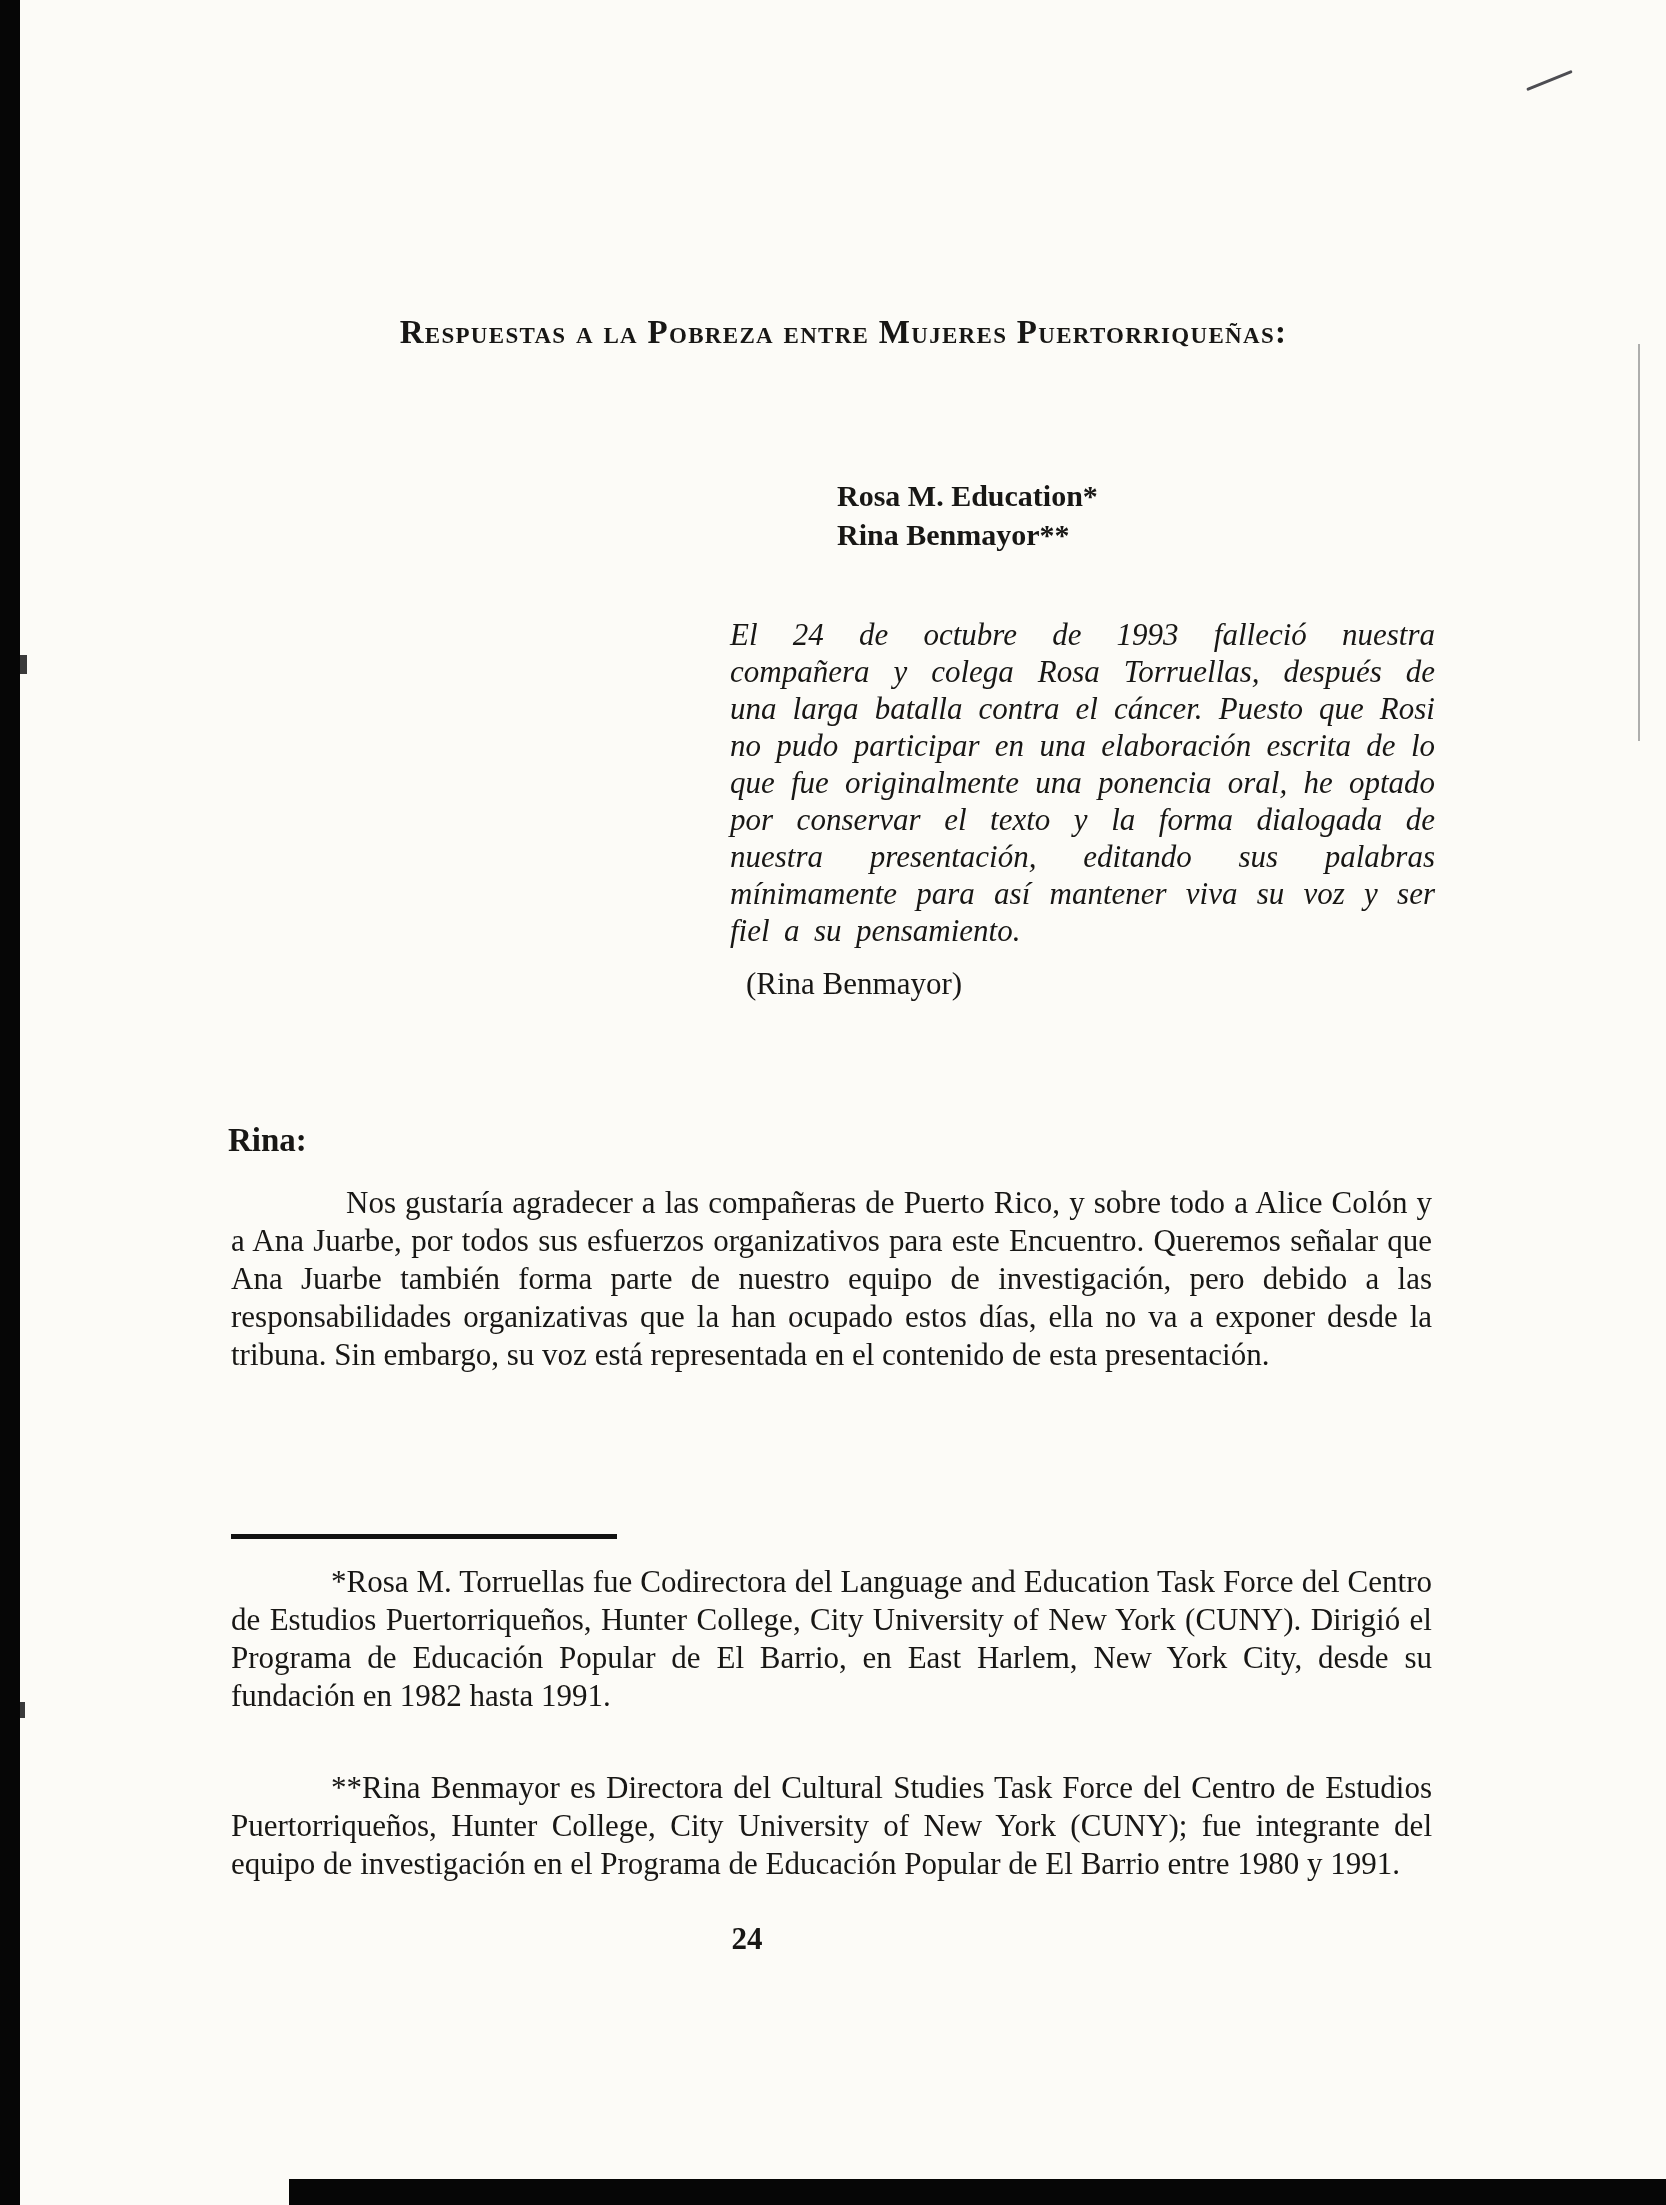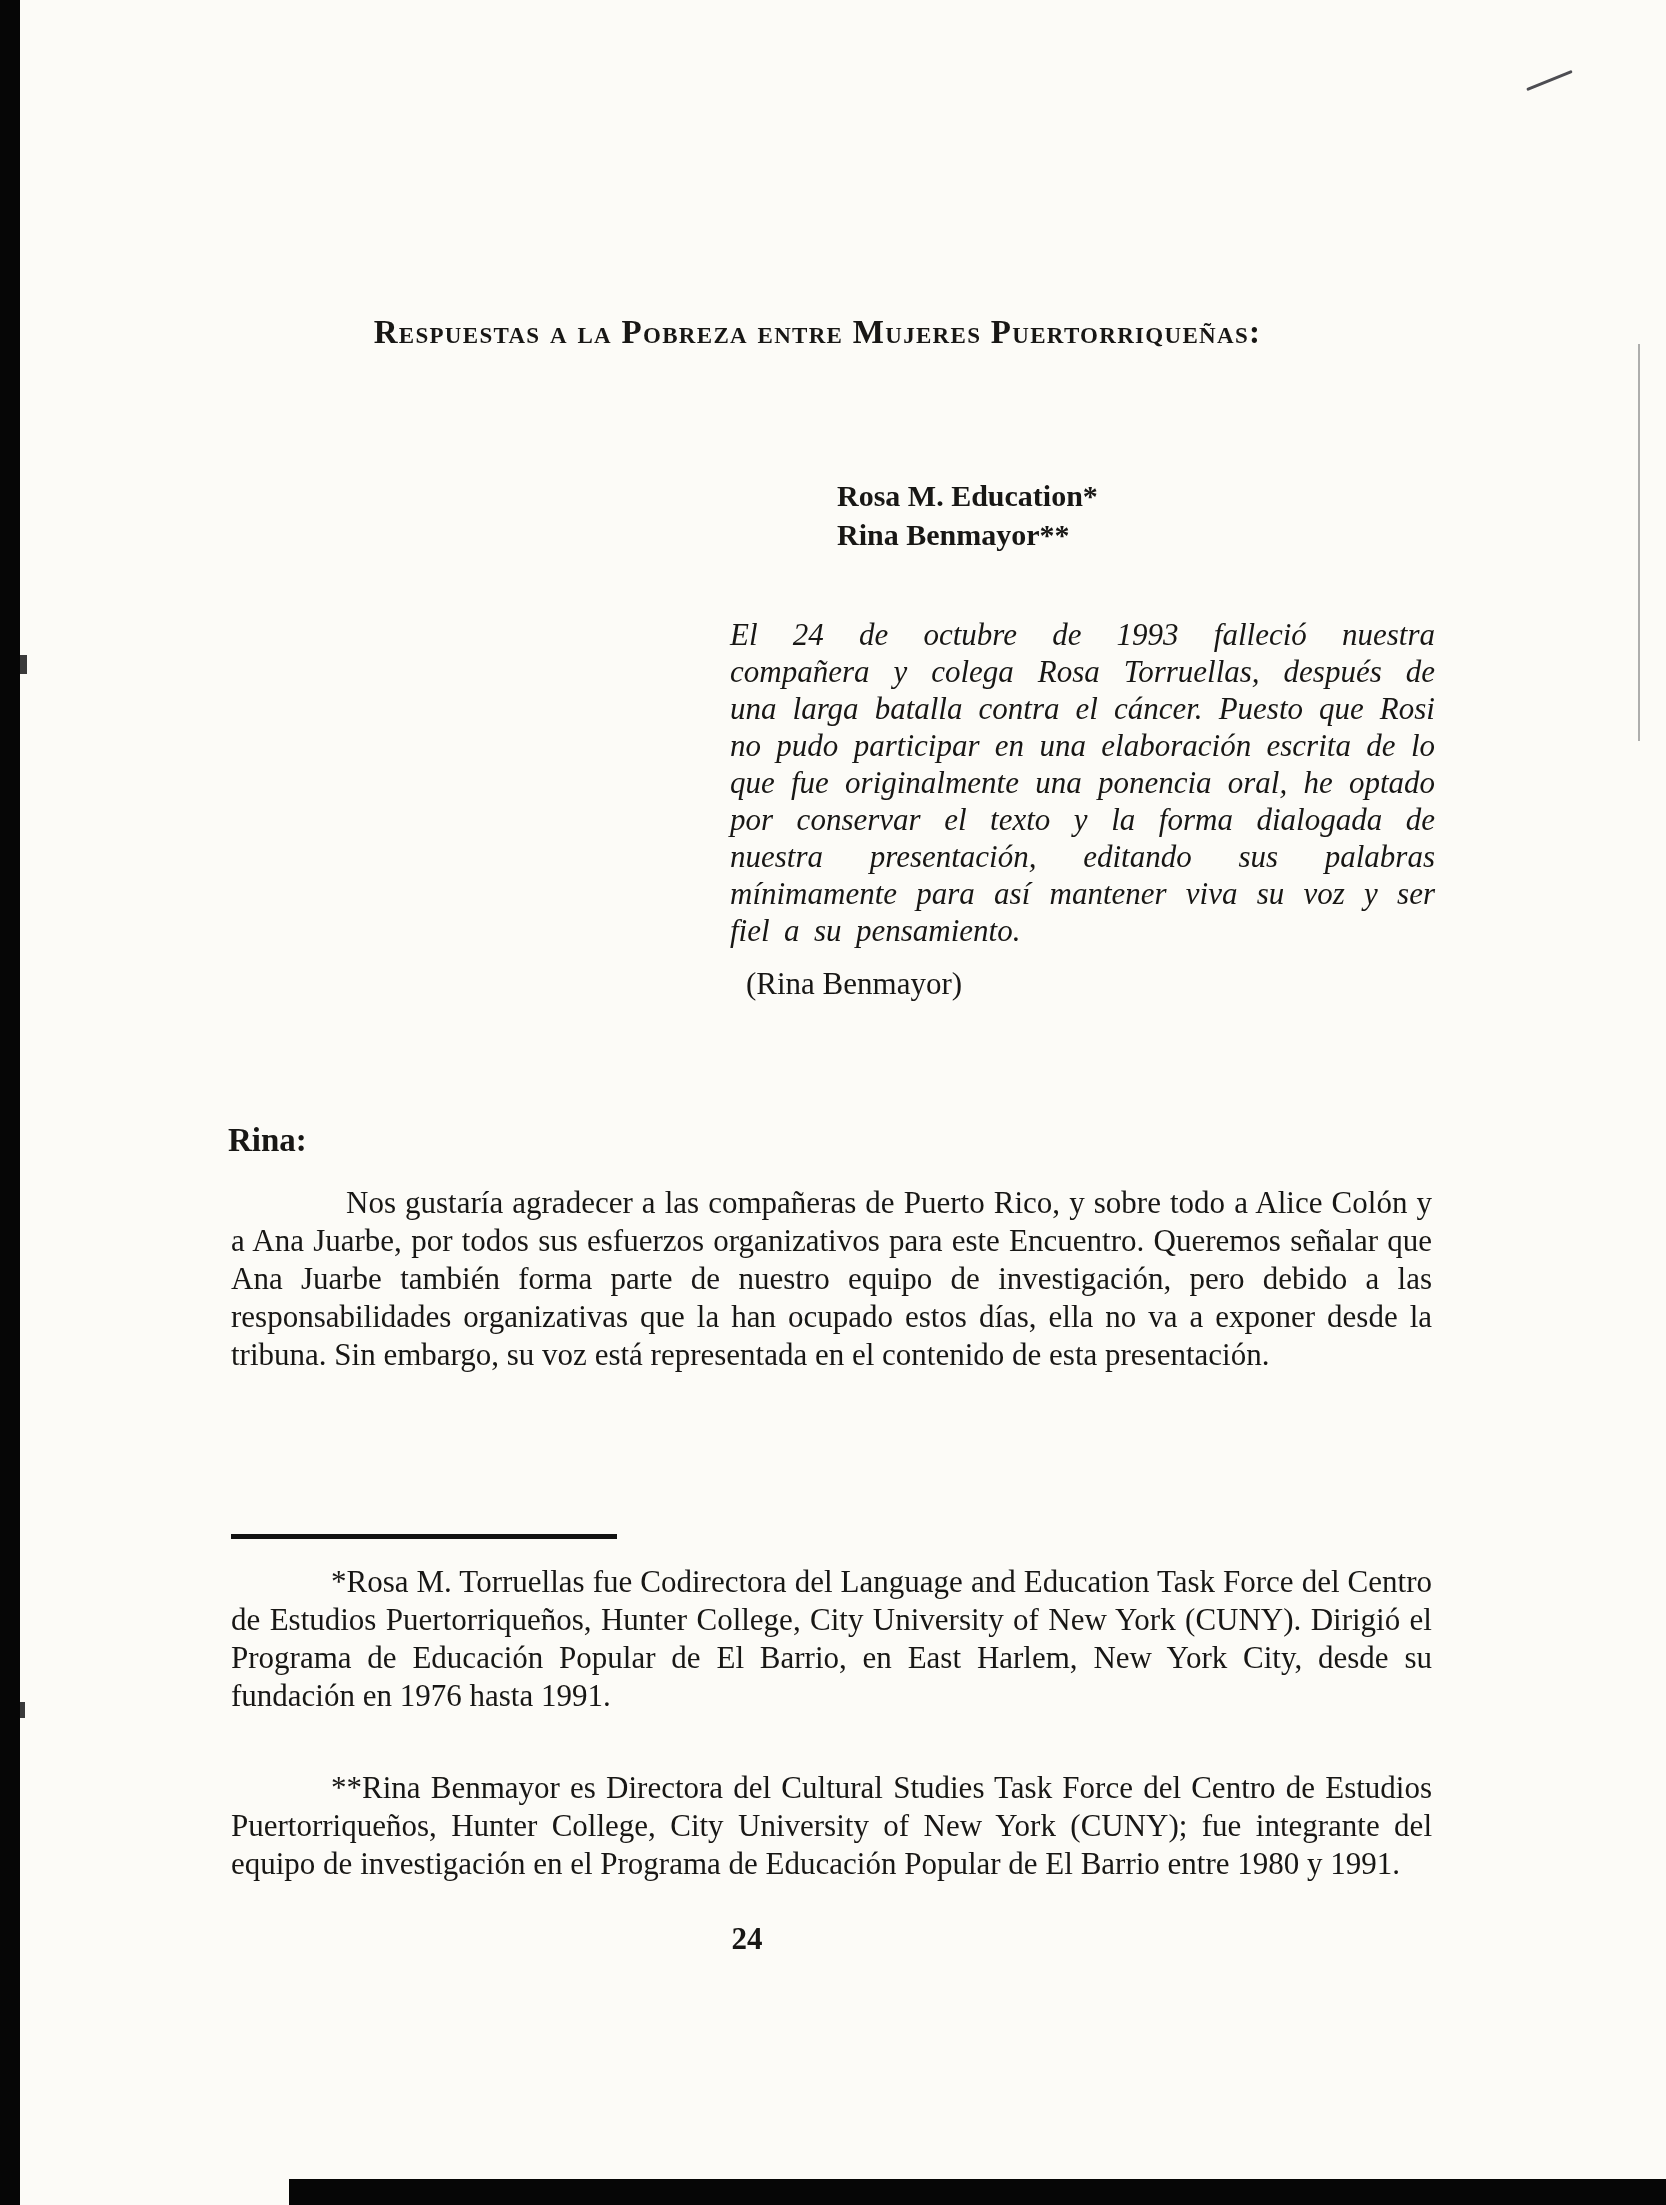--- a/index.html
+++ b/index.html
@@ -39,21 +39,21 @@
     position: absolute; left: 1638px; top: 344px;
     width: 2px; height: 397px;
     background: #8d8d8d; opacity: .7;
   }
   .edge-tick { position: absolute; background: #3a3a3a; }
   .tick-1 { left: 20px; top: 655px; width: 6.7px; height: 18.7px; }
   .tick-2 { left: 20px; top: 1702px; width: 5.3px; height: 16px; }
 
   
   .title {
-    position: absolute; left: 118px; top: 311px; width: 1399px;
+    position: absolute; left: 144px; top: 311px; width: 1399px;
     margin: 0;
     text-align: center;
     font-size: 33px; font-weight: bold;
     font-variant: small-caps;
     letter-spacing: 1.3px;
     line-height: 43px;
   }
   .title .title-line { display: block; }
 
   .authors {
@@ -134,19 +134,19 @@
     <p class="epigraph-text">El 24 de octubre de 1993 falleció nuestra compañera y colega Rosa Torruellas, después de una larga batalla contra el cáncer. Puesto que Rosi no pudo participar en una elaboración escrita de lo que fue originalmente una ponencia oral, he optado por conservar el texto y la forma dialogada de nuestra presentación, editando sus palabras mínimamente para así mantener viva su voz y ser fiel a su pensamiento.</p>
     <p class="epigraph-attribution">(Rina Benmayor)</p>
   </div>
 
   <h2 class="speaker">Rina:</h2>
 
   <p class="body-para">Nos gustaría agradecer a las compañeras de Puerto Rico, y sobre todo a Alice Colón y a Ana Juarbe, por todos sus esfuerzos organizativos para este Encuentro. Queremos señalar que Ana Juarbe también forma parte de nuestro equipo de investigación, pero debido a las responsabilidades organizativas que la han ocupado estos días, ella no va a exponer desde la tribuna. Sin embargo, su voz está representada en el contenido de esta presentación.</p>
 
   <div class="footnote-rule"></div>
 
-  <p class="footnote fn1">*Rosa M. Torruellas fue Codirectora del Language and Education Task Force del Centro de Estudios Puertorriqueños, Hunter College, City University of New York (CUNY). Dirigió el Programa de Educación Popular de El Barrio, en East Harlem, New York City, desde su fundación en 1976 hasta 1991.</p>
+  <p class="footnote fn1">*Rosa M. Torruellas fue Codirectora del Language and Education Task Force del Centro de Estudios Puertorriqueños, Hunter College, City University of New York (CUNY). Dirigió el Programa de Educación Popular de El Barrio, en East Harlem, New York City, desde su fundación en 1982 hasta 1991.</p>
   <p class="footnote fn2">**Rina Benmayor es Directora del Cultural Studies Task Force del Centro de Estudios Puertorriqueños, Hunter College, City University of New York (CUNY); fue integrante del equipo de investigación en el Programa de Educación Popular de El Barrio entre 1980 y 1991.</p>
 
   <div class="page-number">24</div>
 
 </div>
 
 
 </body></html>

